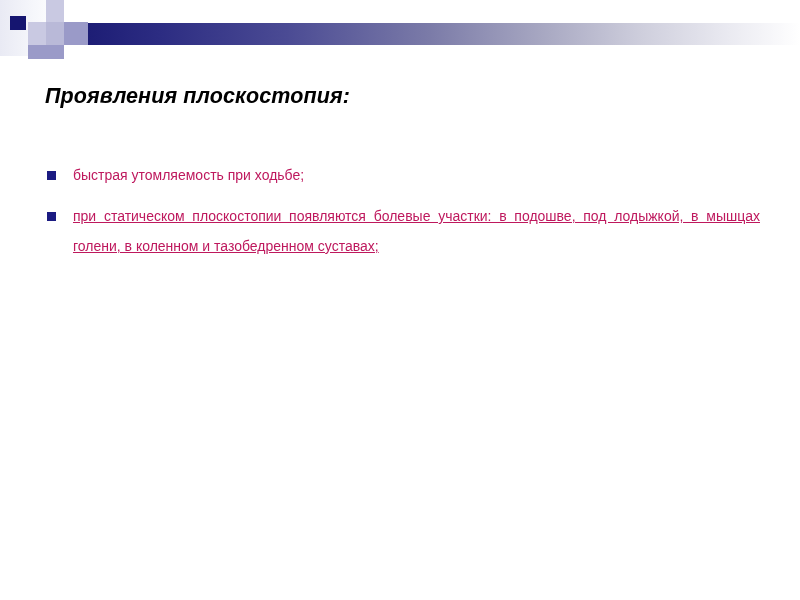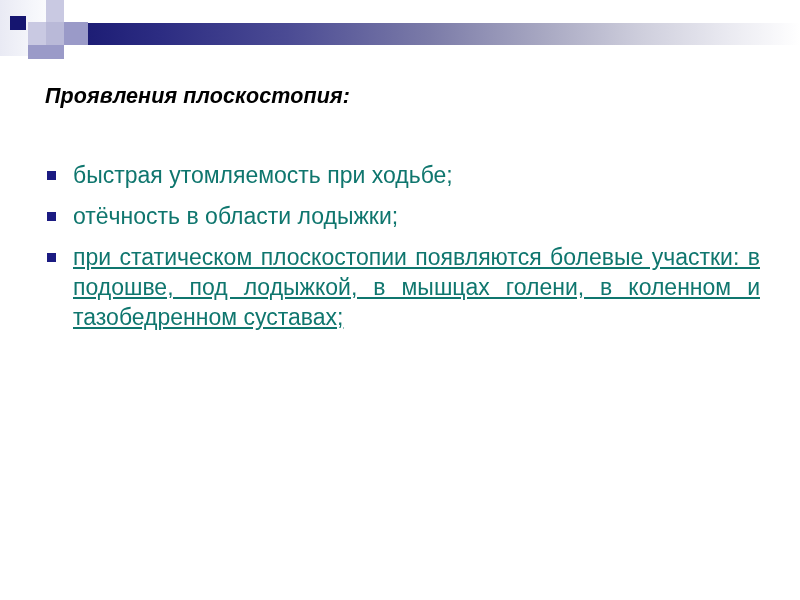--- a/index.html
+++ b/index.html
@@ -75,23 +75,23 @@
   
   .bullets {
     position: absolute;
     left: 44px;
     top: 160px;
     width: 716px;
   }
   .bullet-item {
     position: relative;
     padding-left: 29px;
-    font-size: 23px;
+    font-size: 14px;
     line-height: 30px;
-    color: #0f766e;
+    color: #be185d;
     margin-bottom: 11px;
   }
   .bullet-item.multiline {
     text-align: justify;
     text-align-last: left;
     margin-bottom: 14px;
   }
   .bullet-item.multiline .btext { display: block; text-decoration: underline; }
   .bullet-marker {
     position: absolute;
@@ -132,21 +132,20 @@
       <span class="bullet-marker"></span>
       <span class="btext">быстрая утомляемость при ходьбе;</span>
     </div>
 
     <div class="bullet-item">
       <span class="bullet-marker"></span>
     </div>
 
     <div class="bullet-item">
       <span class="bullet-marker"></span>
-      <span class="btext">отёчность в области лодыжки;</span>
     </div>
 
     <div class="bullet-item multiline">
       <span class="bullet-marker"></span>
       <span class="btext">при статическом плоскостопии появляются болевые участки: в подошве, под лодыжкой, в мышцах голени, в коленном и тазобедренном суставах;</span>
     </div>
 
 
   </div>
 

